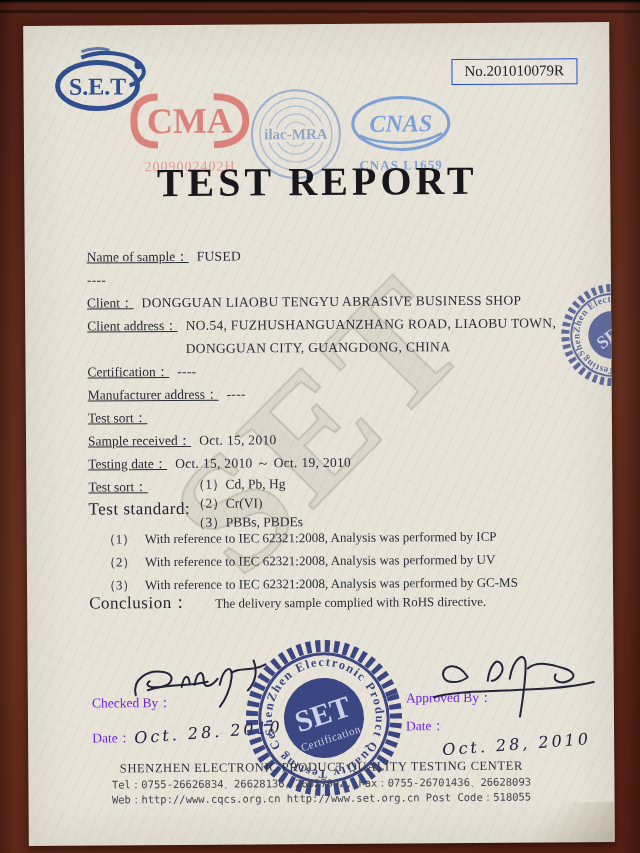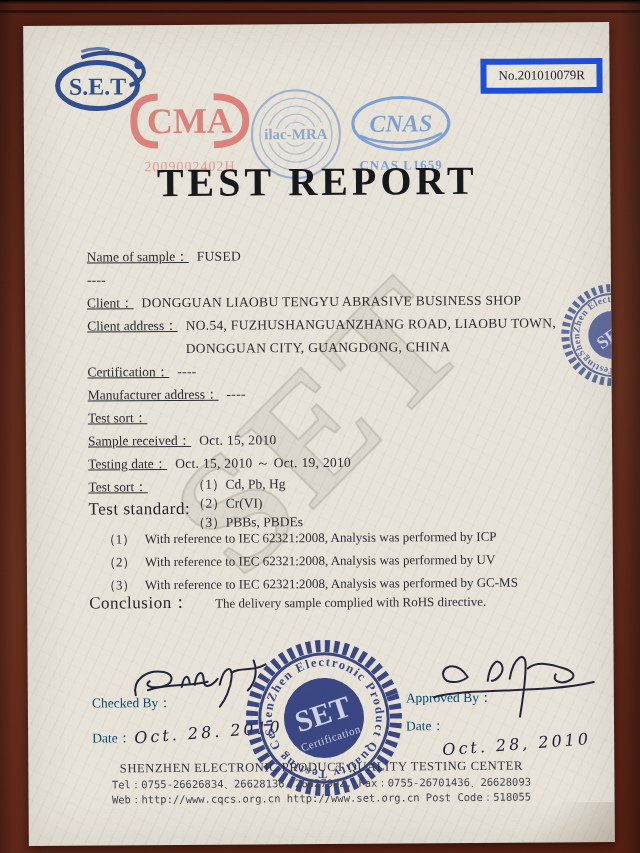--- a/index.html
+++ b/index.html
@@ -21,38 +21,38 @@
                repeating-linear-gradient(25deg,rgba(130,122,104,.035) 0 1px,transparent 1px 14px);
     pointer-events:none;}
   .fold{position:absolute;right:0;bottom:0;width:120px;height:40px;
     background:linear-gradient(315deg,rgba(90,70,50,.25),transparent 60%);}
   .wm{position:absolute;left:34px;top:260px;width:520px;height:280px;
     display:flex;align-items:center;justify-content:center;
     transform:rotate(-45deg);pointer-events:none;
     font:bold 165px "Liberation Serif",serif;letter-spacing:8px;
     color:rgba(150,143,125,.14);-webkit-text-stroke:2px rgba(148,141,123,.32);}
   .abs{position:absolute;}
-  .nobox{border:6px solid #1d4ed8;padding:3px 12px 4px;font-size:13px;color:#23232b;
-    background:rgba(255,255,255,.12);margin-left:29px;}
+  .nobox{border:1px solid #1d4ed8;padding:3px 12px 4px;font-size:15px;color:#23232b;
+    background:rgba(255,255,255,.12);}
   .title{left:0;width:100%;top:134px;text-align:center;
     font:bold 40px "Liberation Serif",serif;letter-spacing:4px;color:#17171c;}
   .fields{left:62px;top:220px;width:500px;font-size:13.5px;color:#2c2c34;}
   .frow{display:flex;min-height:23px;line-height:23px;}
   .frow .lab{white-space:nowrap;margin-right:8px;text-decoration:underline;}
   .frow .val{letter-spacing:.3px;}
   .ti-lines{margin-left:36px;}
   .ti-lines div{line-height:19px;}
   .sect-h{font-size:17px;color:#26262e;letter-spacing:.5px;}
   .std{left:62px;top:474px;width:500px;color:#2c2c34;}
   .std-items{margin-top:8px;font-size:13px;}
   .std-items .row{display:flex;line-height:23px;}
   .std-items .num{width:42px;margin-left:14px;}
   .concl{left:62px;top:566px;width:500px;display:flex;align-items:baseline;color:#2c2c34;}
   .concl .txt{font-size:13px;margin-left:26px;}
-  .lab13{font-size:13.5px;color:#0c4a6e;}
+  .lab13{font-size:13.5px;color:#6d28d9;}
   .hand{font-family:"DejaVu Serif",serif;font-style:italic;font-size:16px;
     letter-spacing:3px;color:#20203a;transform:rotate(-4deg);white-space:nowrap;}
   .footer{left:0;width:100%;text-align:center;color:#3c3c46;}
   .f1{top:736px;font-size:12.5px;letter-spacing:.6px;color:#33333d;}
   .f2{top:753px;font-family:"DejaVu Sans Mono",monospace;font-size:10.5px;color:#46464e;}
   .f3{top:768px;font-family:"DejaVu Sans Mono",monospace;font-size:10.5px;color:#46464e;}
   svg text{font-family:"Liberation Serif",serif;}
 </style>
 </head>
 <body>

